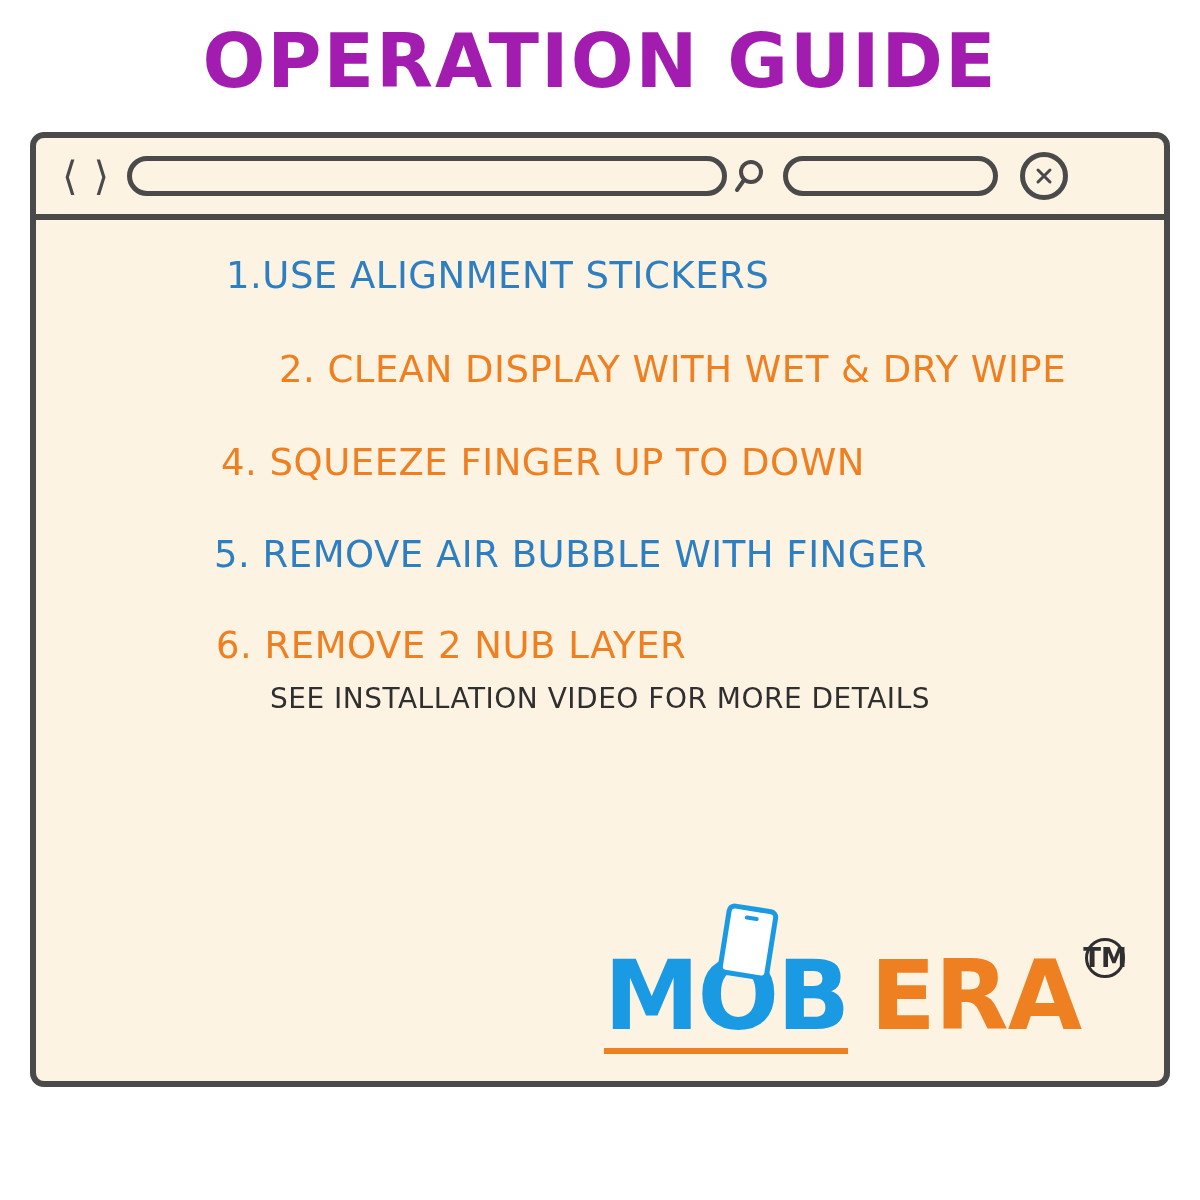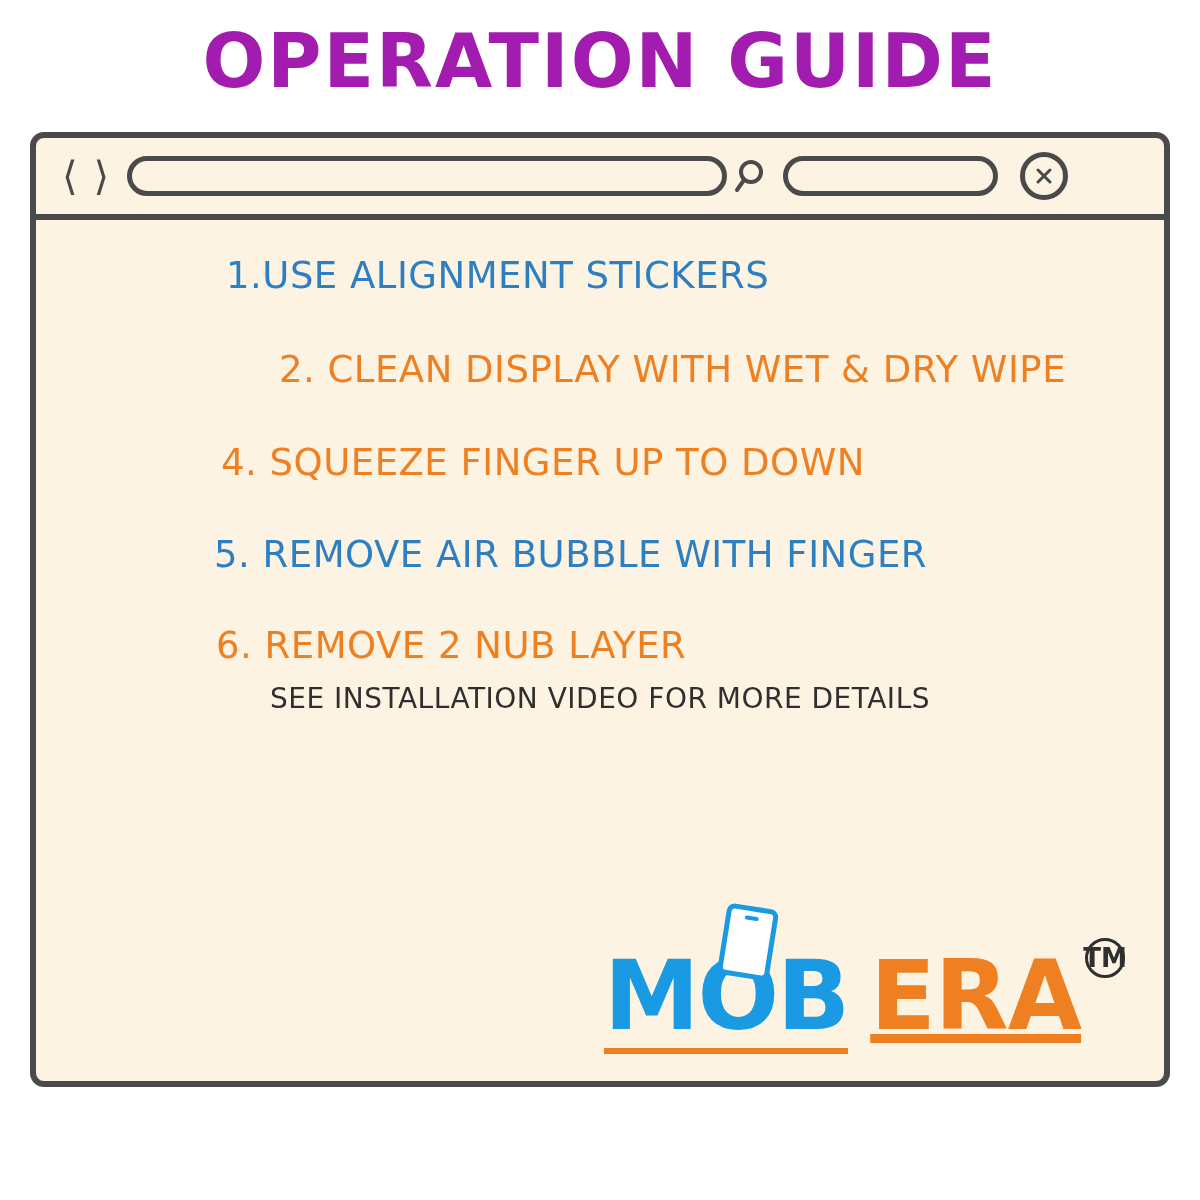--- a/index.html
+++ b/index.html
@@ -182,21 +182,20 @@
   }
   .logo-era {
     font-family: "DejaVu Sans", sans-serif;
     font-weight: bold;
     font-size: 96px;
     color: #ef8022;
     letter-spacing: -1px;
     line-height: 1;
     margin-left: 22px;
     padding-bottom: 10px;
-    text-decoration: underline;
   }
   .logo-phone {
     position: absolute;
     left: 118px;
     top: -42px;
     width: 42px;
     height: 62px;
     border: 5px solid #1a9ae3;
     border-radius: 8px;
     background: #ffffff;

